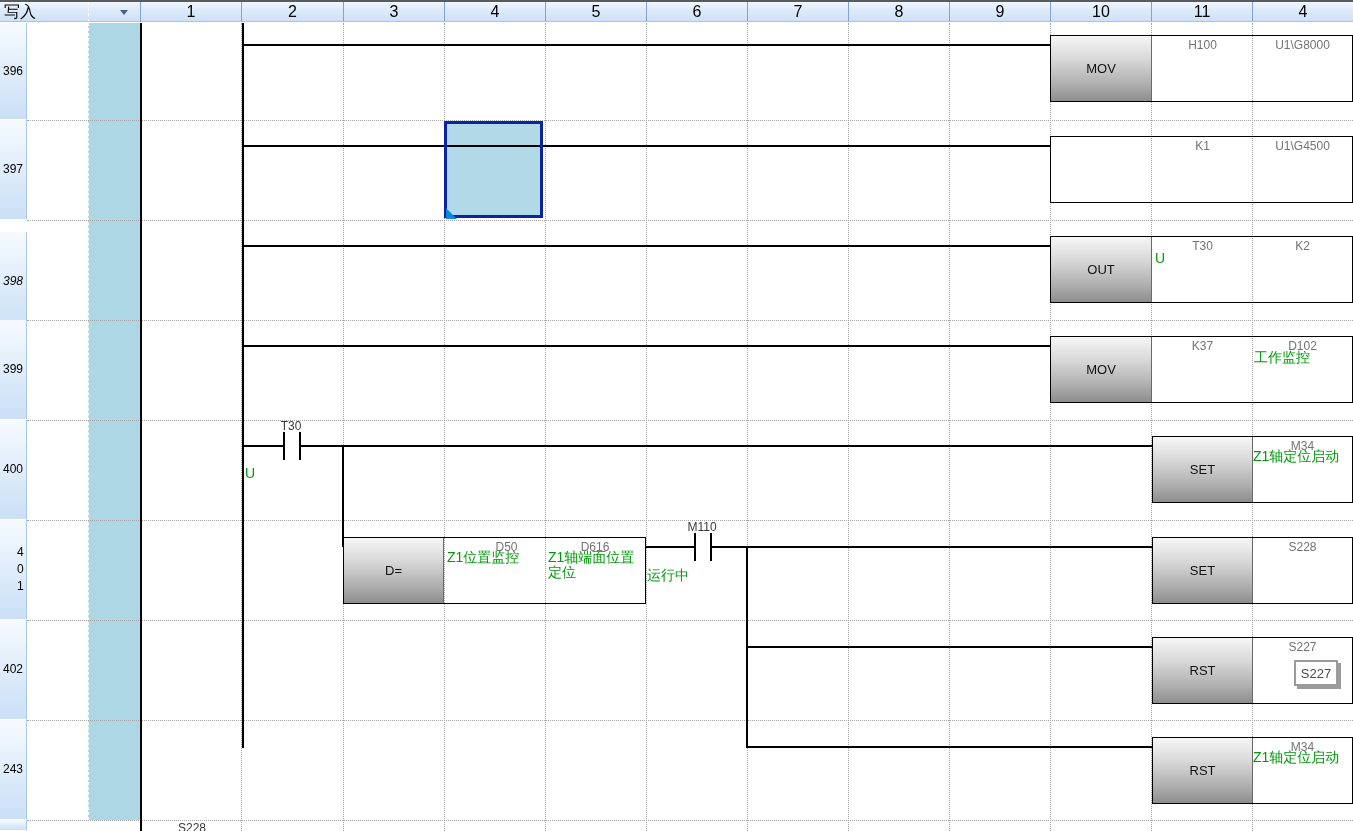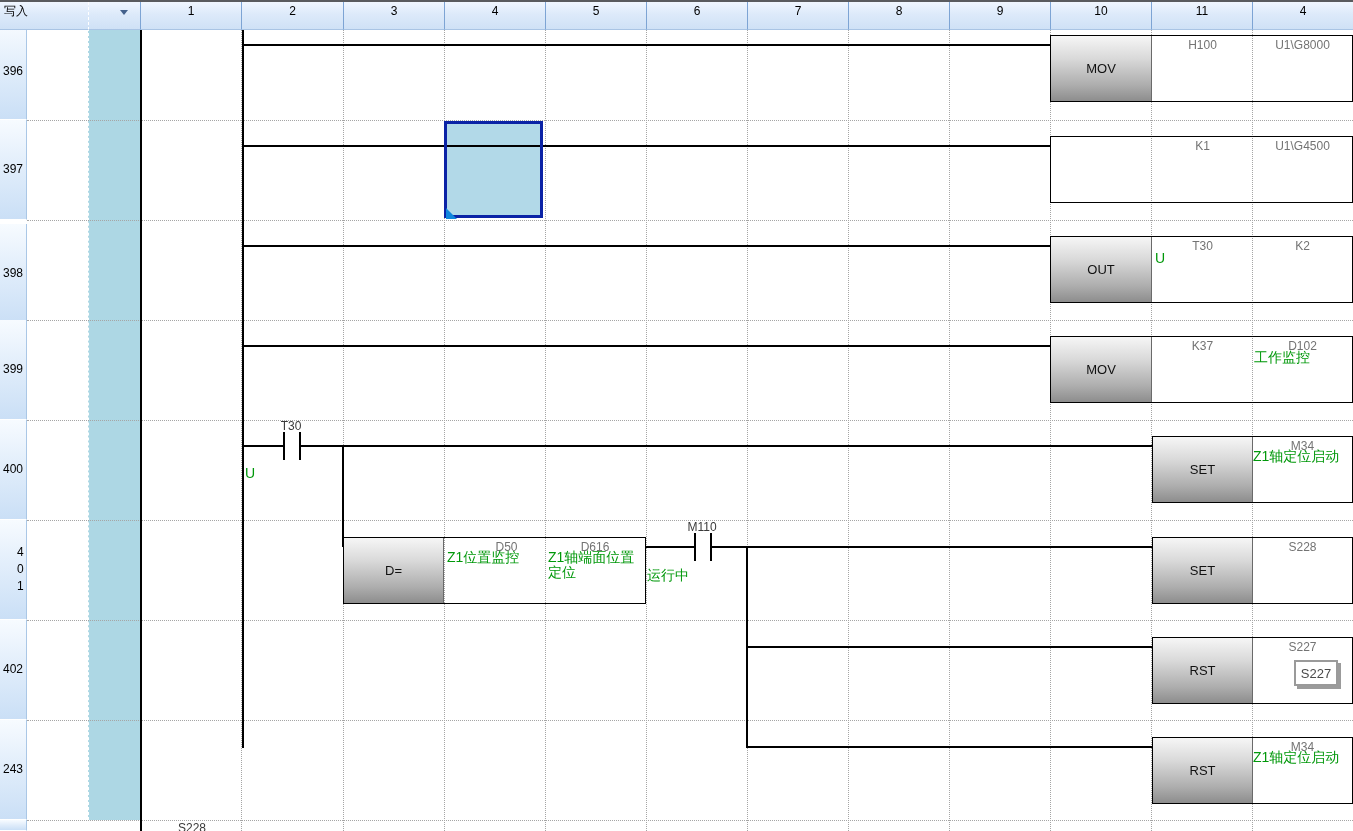--- a/index.html
+++ b/index.html
@@ -2,22 +2,22 @@
 <html><head>
 <meta charset="utf-8">
 <style>
   html,body{margin:0;padding:0;background:#fff;}
   #screen{position:relative;width:1353px;height:831px;background:#ffffff;
     font-family:"Liberation Sans",sans-serif;overflow:hidden;}
   .abs{position:absolute;}
   
   .topbar{left:0;top:0;width:1353px;height:2px;background:#5a5b5e;z-index:8;}
   
-  .hdr{top:2px;height:28px;background:linear-gradient(180deg,#f0f6fe 0%,#ddeafa 45%,#cfe1f6 100%);
-    border-bottom:1px solid #a9c4e4;box-sizing:border-box;font-size:12px;line-height:19px;color:#000;z-index:7;}
+  .hdr{top:2px;height:20px;background:linear-gradient(180deg,#f0f6fe 0%,#ddeafa 45%,#cfe1f6 100%);
+    border-bottom:1px solid #a9c4e4;box-sizing:border-box;font-size:16px;line-height:19px;color:#000;z-index:7;}
   .hdr-num{text-align:center;border-left:1px solid #7da4d4;}
   .hdr-mode{padding-left:4px;text-align:left;}
   .hdr-drop{border-left:1px dashed #ffffff;}
   .drop-arrow{position:absolute;right:12px;top:8px;width:0;height:0;
     border-left:4px solid transparent;border-right:4px solid transparent;border-top:5px solid #44618c;}
   
   .rowhdr{left:0;width:27px;box-sizing:border-box;background:linear-gradient(180deg,#f7fbff 0%,#e2eefb 45%,#cadff6 100%);
     border-right:1px solid #aac7e6;border-bottom:1px solid #ffffff;display:flex;align-items:center;
     padding-left:3px;font-size:12px;line-height:17px;color:#000;word-break:break-all;z-index:6;}
   
@@ -65,21 +65,21 @@
   <div class="abs hdr hdr-num" style="left:646px;width:101px;">6</div>
   <div class="abs hdr hdr-num" style="left:747px;width:101px;">7</div>
   <div class="abs hdr hdr-num" style="left:848px;width:101px;">8</div>
   <div class="abs hdr hdr-num" style="left:949px;width:101px;">9</div>
   <div class="abs hdr hdr-num" style="left:1050px;width:101px;">10</div>
   <div class="abs hdr hdr-num" style="left:1151px;width:101px;">11</div>
   <div class="abs hdr hdr-num" style="left:1252px;width:101px;">4</div>
 
   <div class="abs rowhdr" style="top:23px;height:97px;">396</div>
   <div class="abs rowhdr" style="top:120px;height:100px;">397</div>
-  <div class="abs rowhdr" style="top:224px;height:100px;">398</div>
+  <div class="abs rowhdr" style="top:232px;height:100px;font-style:italic;">398</div>
   <div class="abs rowhdr" style="top:320px;height:100px;">399</div>
   <div class="abs rowhdr" style="top:420px;height:100px;">400</div>
   <div class="abs rowhdr" style="top:520px;height:100px;padding-left:17px;">401</div>
   <div class="abs rowhdr" style="top:620px;height:100px;">402</div>
   <div class="abs rowhdr" style="top:720px;height:100px;">243</div>
   <div class="abs rowhdr" style="top:820px;height:11px;"></div>
 
   <div class="abs strip"></div>
 
   <div class="abs vdot" style="left:241px;"></div>

